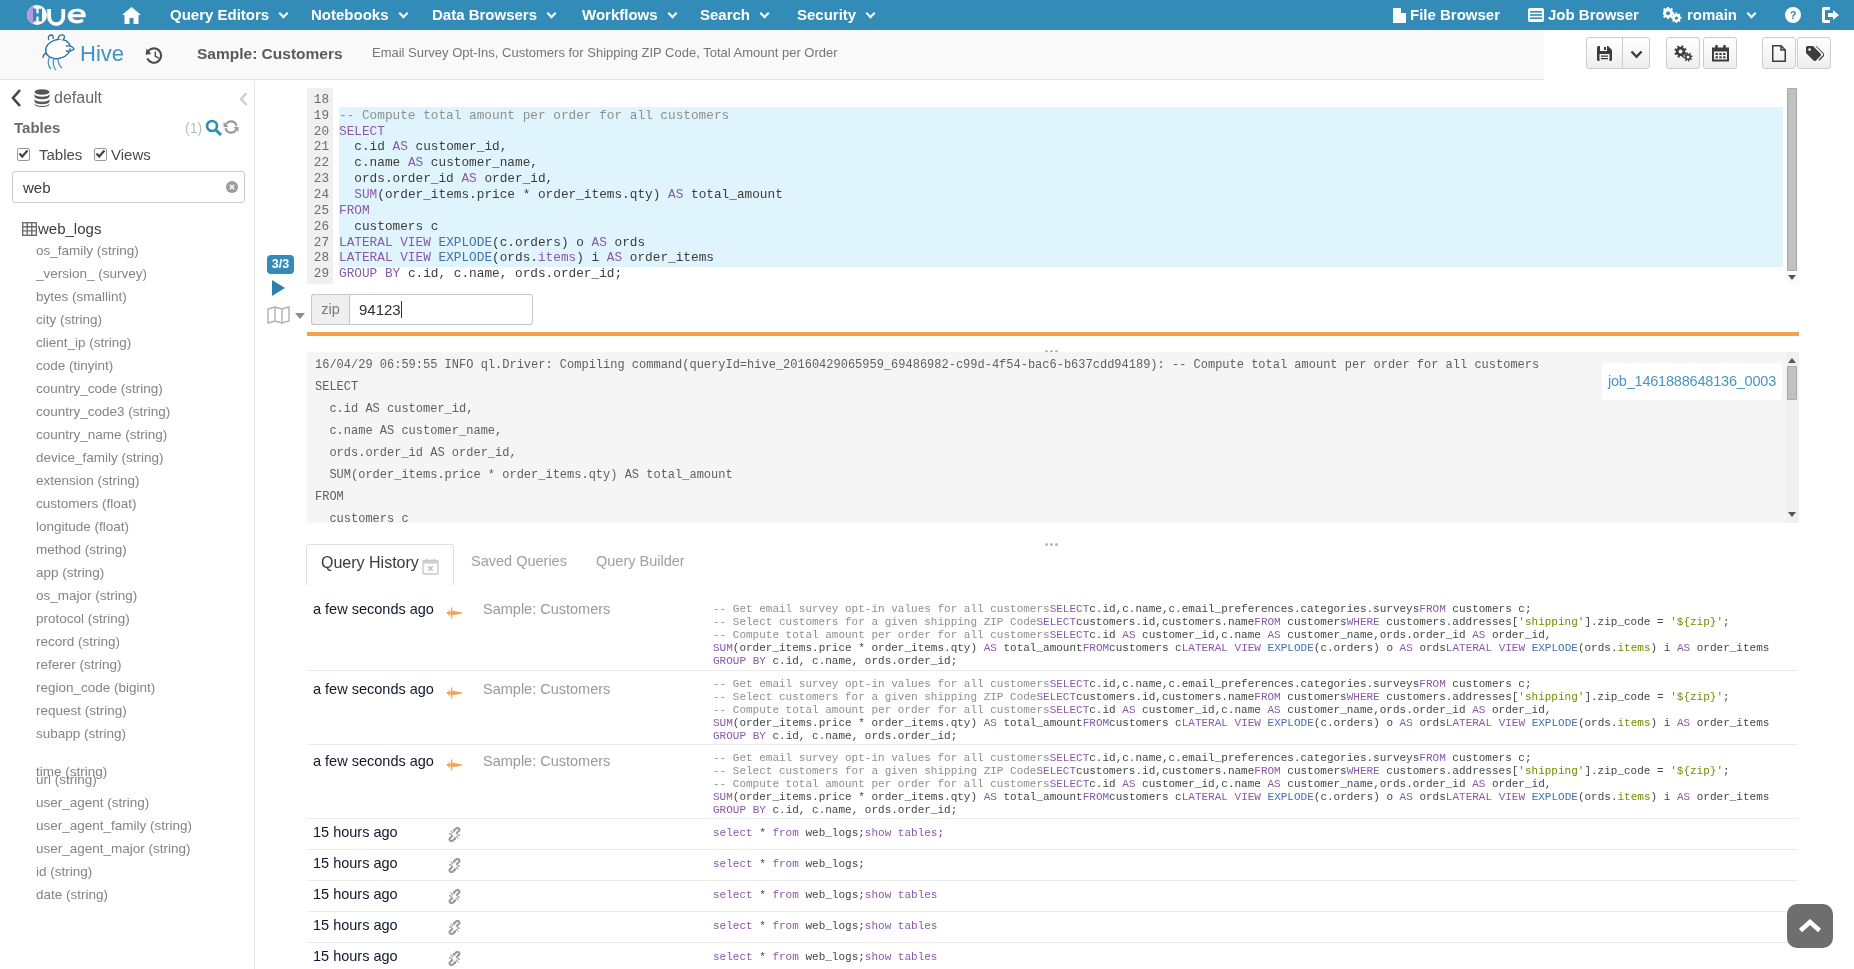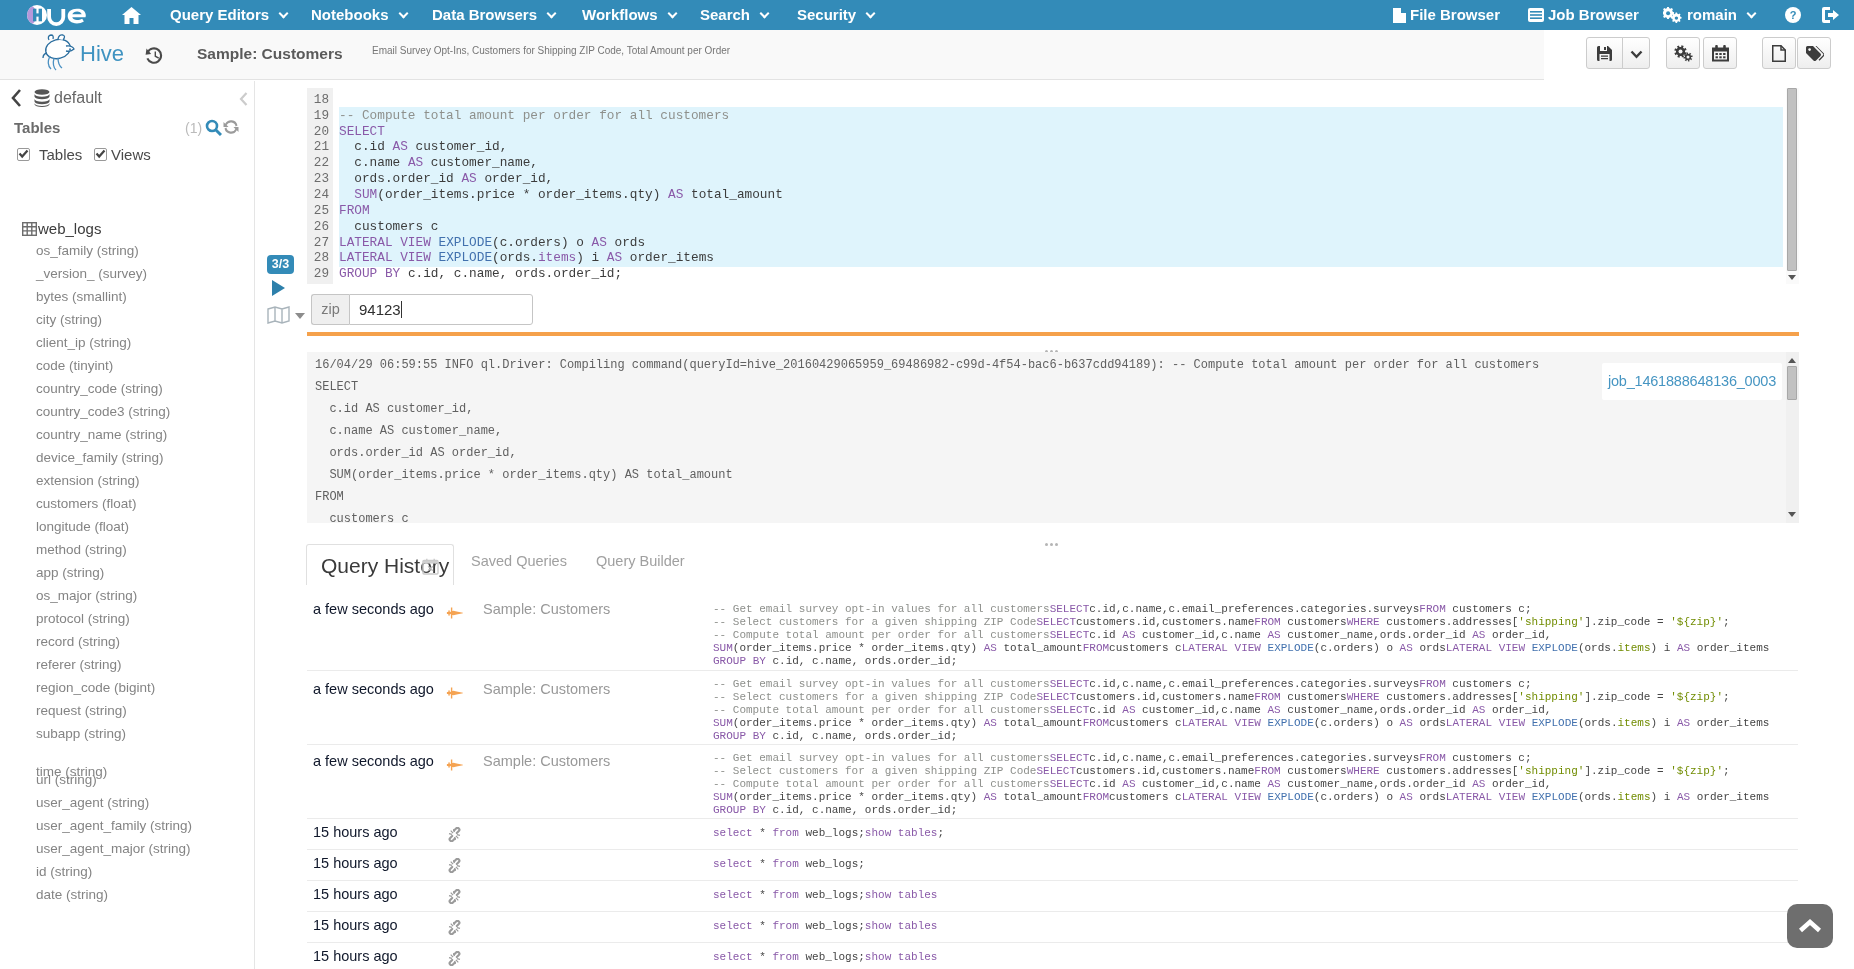--- a/index.html
+++ b/index.html
@@ -140,21 +140,21 @@
     <div class="abs" style="left:145px;top:17px;">
       <svg width="18" height="17" viewBox="0 0 18 17">
         <g fill="none" stroke="#4a4a4a" stroke-width="2.1">
           <path d="M2.6 5.2 A7.15 7.15 0 1 1 2.35 11.3"></path>
         </g>
         <path d="M6.2 6.9 L0.6 7.8 L1.5 1.6 Z" fill="#4a4a4a"></path>
         <path d="M9.6 4.6 h1.4 v4.2 l3.1 1.8 -0.7 1.25 -3.8 -2.2 Z" fill="#4a4a4a"></path>
       </svg>
     </div>
     <div class="abs" style="left:197px;top:15px;font-size:15.5px;font-weight:bold;color:#5a5a5a;">Sample: Customers</div>
-    <div class="abs" style="left:372px;top:15px;font-size:10px;color:#767676;">Email Survey Opt-Ins, Customers for Shipping ZIP Code, Total Amount per Order</div>
+    <div class="abs" style="left:372px;top:15px;font-size:13px;color:#767676;">Email Survey Opt-Ins, Customers for Shipping ZIP Code, Total Amount per Order</div>
 
     <div class="btn" style="left:1586px;width:37px;border-radius:3px 0 0 3px;">
       <svg width="15" height="15" viewBox="0 0 15 15" style="margin:8px 0 0 10px;">
         <path d="M0 1.5 A1.5 1.5 0 0 1 1.5 0 H11 L15 4 V13.5 A1.5 1.5 0 0 1 13.5 15 H1.5 A1.5 1.5 0 0 1 0 13.5 Z M3 0 H10 V5 H3 Z M7 1 h2 v3 h-2 z M2.5 8 h10 v7 h-10 z M4 9.5 h7 v1.2 h-7 z M4 12 h7 v1.2 h-7 z" fill="#3c3c3c" fill-rule="evenodd"></path>
       </svg>
     </div>
     <div class="btn" style="left:1622px;width:28px;border-radius:0 3px 3px 0;">
       <svg width="13" height="9" viewBox="0 0 13 9" style="margin:12px 0 0 7px;">
         <path d="M1.5 1.5 L6.5 6.8 L11.5 1.5" fill="none" stroke="#3c3c3c" stroke-width="2.4"></path>
       </svg>
@@ -239,20 +239,27 @@
           <path d="M1.5 4.5 L4.2 7.5 L9.5 1.5" fill="none" stroke="#444" stroke-width="2.2"></path>
         </svg>
     </div>
     <div class="abs" style="left:39px;top:65px;font-size:15px;color:#4a4a4a;">Tables</div>
     <div class="abs" style="left:94px;top:67px;width:13px;height:13px;border:1.5px solid #999;border-radius:2px;background:#fff;">
       <svg width="11" height="10" viewBox="0 0 11 10" style="position:absolute;left:-0.5px;top:0;">
           <path d="M1.5 4.5 L4.2 7.5 L9.5 1.5" fill="none" stroke="#444" stroke-width="2.2"></path>
         </svg>
     </div>
     <div class="abs" style="left:111px;top:65px;font-size:15px;color:#4a4a4a;">Views</div>
+    <div class="abs" style="left:12px;top:90px;width:233px;height:32px;border:1px solid #ccc;border-radius:3px;background:#fff;">
+      <div style="position:absolute;left:10px;top:7px;font-size:15px;color:#3c3c3c;">web</div>
+      <svg width="12" height="12" viewBox="0 0 15 15" style="position:absolute;right:6px;top:9px;">
+        <circle cx="7.5" cy="7.5" r="7.5" fill="#9a9a9a"></circle>
+        <path d="M4.7 4.7 L10.3 10.3 M10.3 4.7 L4.7 10.3" stroke="#fff" stroke-width="1.8"></path>
+      </svg>
+    </div>
     <div class="abs" style="left:22px;top:141px;">
       <svg width="15" height="14" viewBox="0 0 15 14">
         <g fill="none" stroke="#6d6d6d" stroke-width="1.4">
           <rect x="0.7" y="0.7" width="13.6" height="12.6"></rect>
           <path d="M0.7 4.7 H14.3 M0.7 8.9 H14.3 M5.2 0.7 V13.3 M9.8 0.7 V13.3"></path>
         </g>
       </svg>
     </div>
     <div class="abs" style="left:38px;top:139px;font-size:15px;color:#3c3c3c;">web_logs</div>
       <div class="col-item" style="top:162px;">os_family (string)</div>
@@ -355,21 +362,21 @@
       <div class="abs" style="left:1295px;top:11px;width:180px;height:37px;background:#fff;border-radius:2px;text-align:center;line-height:37px;font-size:14.5px;letter-spacing:-0.2px;color:#4695c2;">job_1461888648136_0003</div>
       <div class="sbar" style="left:1479px;top:0;height:171px;background:#f0f0f0;">
         <div class="sarrow" style="top:6px;border-left:4.5px solid transparent;border-right:4.5px solid transparent;border-bottom:5px solid #555;"></div>
         <div class="sthumb" style="top:14px;height:34px;"></div>
         <div class="sarrow" style="top:160px;border-left:4.5px solid transparent;border-right:4.5px solid transparent;border-top:5px solid #555;"></div>
       </div>
     </div>
     <div class="abs" style="left:1045px;top:532px;"><span class="dot"></span><span class="dot"></span><span class="dot"></span></div>
 
     <div class="abs" style="left:306px;top:544px;width:148px;height:41px;background:#fff;border:1px solid #e0e0e0;border-bottom:none;border-radius:3px 3px 0 0;">
-      <span style="position:absolute;left:14px;top:9px;font-size:21px;color:#3a3a3a;">Query History</span>
+      <span style="position:absolute;left:14px;top:9px;font-size:16px;color:#3a3a3a;">Query History</span>
       <svg width="17" height="17" viewBox="0 0 17 17" style="position:absolute;left:115px;top:13px;">
         <g fill="none" stroke="#c9c9c9" stroke-width="1.4">
           <rect x="1" y="2.5" width="15" height="13.5" rx="1"></rect>
           <path d="M4.8 0.7 V3.5 M12.2 0.7 V3.5"></path>
           <path d="M6.2 8.2 L10.8 12.8 M10.8 8.2 L6.2 12.8" stroke="#bdbdbd"></path>
         </g>
         <rect x="1" y="3" width="15" height="2.6" fill="#cfcfcf"></rect>
       </svg>
     </div>
     <div class="tab" style="left:471px;top:553px;">Saved Queries</div>

